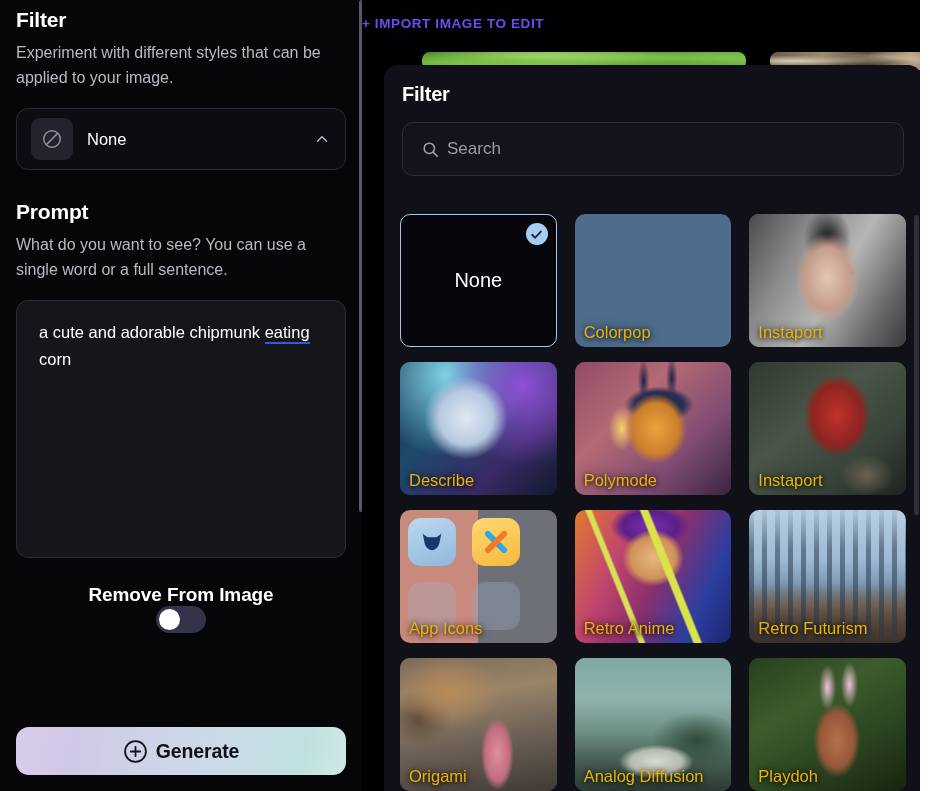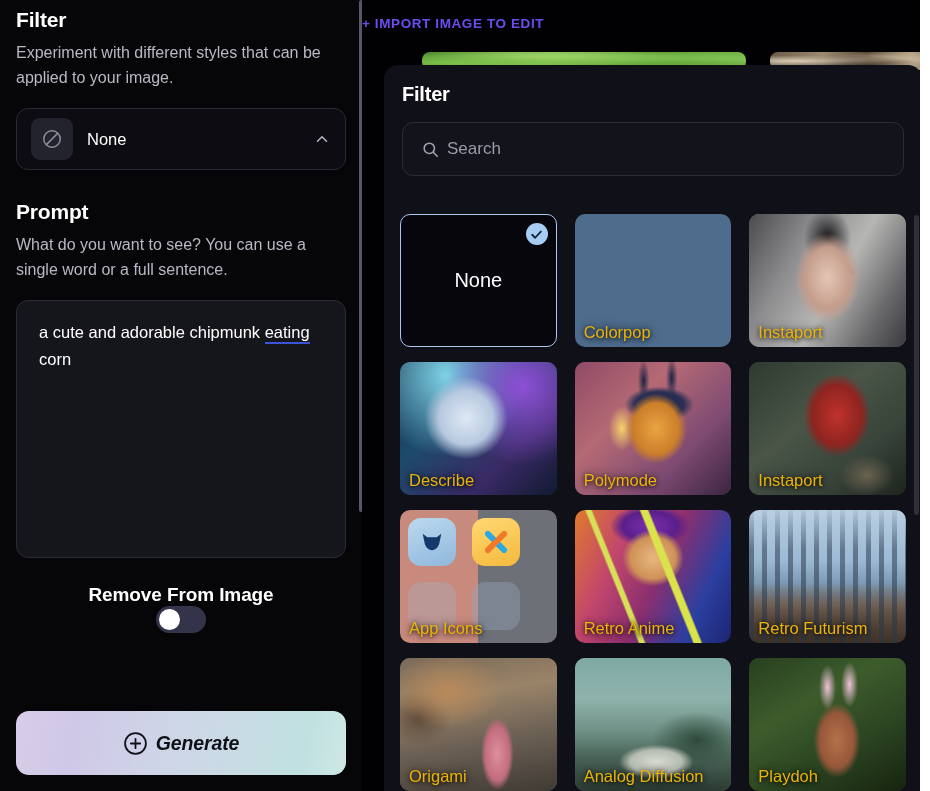--- a/index.html
+++ b/index.html
@@ -126,32 +126,31 @@
 
   .generate-wrap {
     position: absolute;
     left: 0; bottom: 0;
     width: 362px;
     padding: 0 16px 16px 16px;
     background: linear-gradient(to bottom, rgba(6,6,9,0) 0%, rgba(6,6,9,0.92) 26%, #060609 52%);
     padding-top: 34px;
   }
   .generate-btn {
-    height: 64px;
+    height: 48px;
     border-radius: 13px;
     background: linear-gradient(100deg, #d7cde8 0%, #cfc8e6 18%, #cfd4e8 42%, #c9dbe4 66%, #bfe0e0 86%, #cfe8e6 100%);
     display: flex;
     align-items: center;
     justify-content: center;
     gap: 8px;
     color: #101018;
     font-size: 19.5px;
     font-weight: 600;
     letter-spacing: -0.1px;
-    font-style: italic;
   }
   .gen-plus { width: 25px; height: 25px; flex: 0 0 auto; }
 
   .lp-scrollbar {
     position: absolute;
     right: -2px; top: 0;
     width: 5px; height: 791px;
   }
   .lp-thumb {
     position: absolute;

